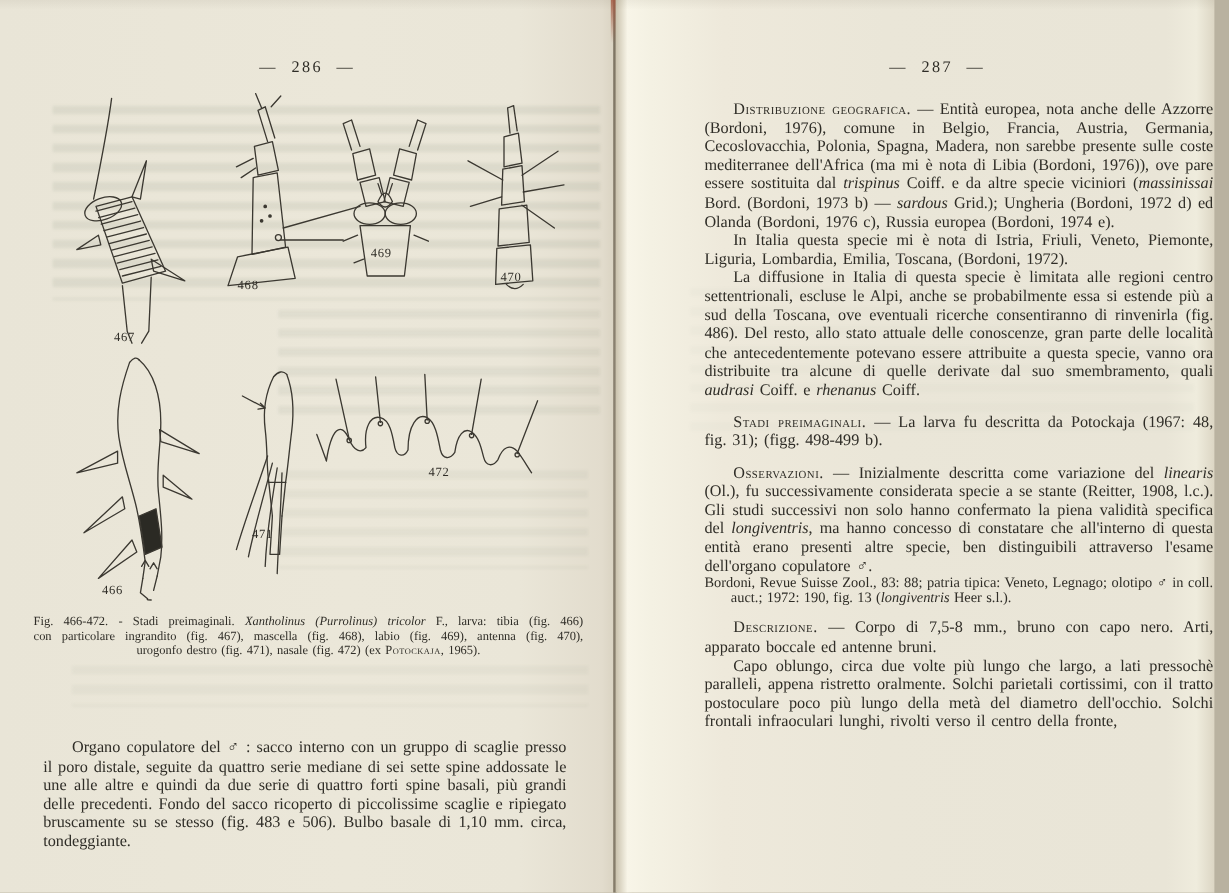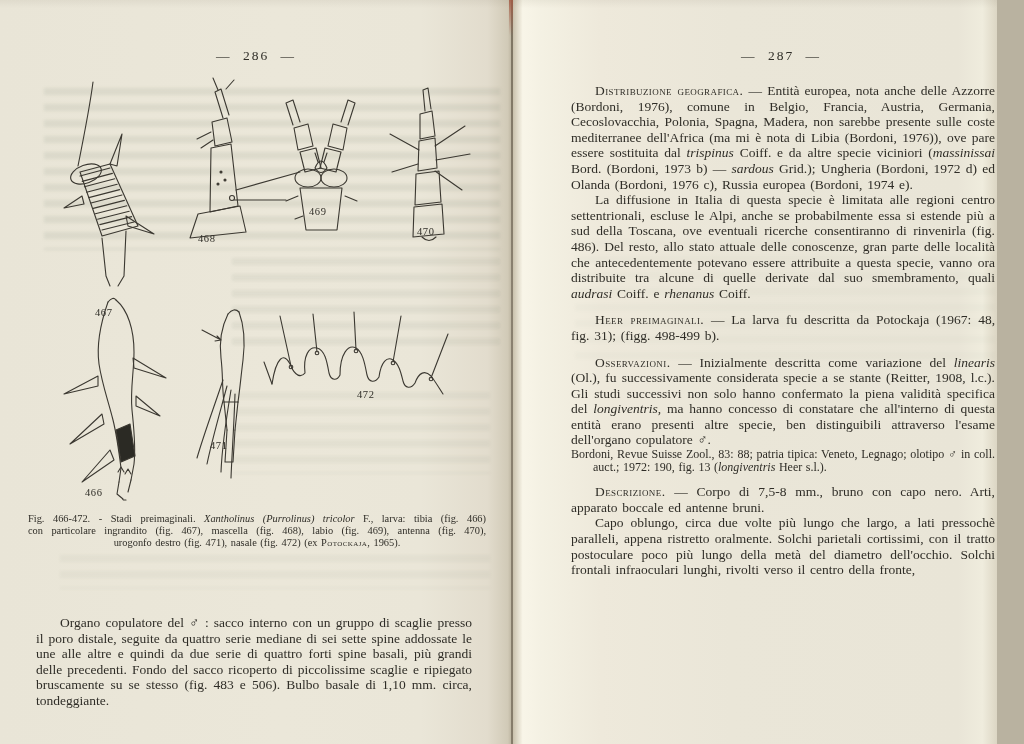--- a/index.html
+++ b/index.html
@@ -1,20 +1,20 @@
 <!DOCTYPE html>
 <html><head>
 <meta charset="utf-8">
 <style>
   html,body{margin:0;padding:0;background:#b9b2a0;}
   #book{
     position:relative;width:1024px;height:744px;overflow:hidden;
     font-family:"Liberation Serif",serif;color:#2f2d27;
   }
-  .page{position:absolute;top:0;height:744px;}
+  .page{position:absolute;top:0;height:744px;padding-left:15px;}
   #left-page{
     left:0;width:513px;
     background:linear-gradient(to right,#e9e5d7 0%,#ebe7d9 55%,#eae6d8 82%,#e2dccd 95%,#d1cab7 99%,#b4ac97 100%);
   }
   #right-page{
     left:513px;width:484px;
     background:linear-gradient(to right,#c9c1ac 0%,#f8f5e8 2%,#f4f1e3 6%,#eee9db 18%,#eae6d8 45%,#e9e5d7 92%,#efecdd 97%,#dcd6c4 100%);
   }
   .page::before{ 
     content:"";position:absolute;left:0;right:0;top:0;height:8px;
@@ -43,29 +43,29 @@
   .para{text-indent:24px;margin:0;}
   .s-n{}
   .s-i{font-style:italic;}
   .s-b{font-weight:bold;}
   .s-sc{font-variant:small-caps;letter-spacing:.4px;}
   #left-caption{position:absolute;left:28px;top:513px;width:458px;
     font-size:10.4px;line-height:11.8px;word-spacing:1px;}
   .cap-just{text-align:justify;text-align-last:justify;}
   .cap-center{text-align:center;}
   #left-body{position:absolute;left:36px;top:595px;width:436px;margin-top:20px;}
-  #right-body{position:absolute;left:58px;top:83px;width:424px;}
+  #right-body{position:absolute;left:74px;top:83px;width:424px;}
   .blk{margin:0 0 11px 0;}
   #rp-heading{text-align:center;text-indent:0;margin:17px 0 9px 0;}
   #rp-reference{font-size:12px;line-height:12.6px;text-align:justify;
     padding-left:22px;text-indent:-22px;margin:0 0 11px 0;word-spacing:.6px;}
   
   #figure-plate{position:absolute;left:18px;top:76px;}
   .fig-label{position:absolute;font-size:10.5px;letter-spacing:.6px;}
-  #lbl-467{left:95px;top:276px;margin-top:31px;}
+  #lbl-467{left:95px;top:276px;}
   #lbl-468{left:198px;top:233px;}
   #lbl-469{left:309px;top:206px;}
   #lbl-470{left:417px;top:226px;}
   #lbl-466{left:85px;top:487px;}
   #lbl-471{left:210px;top:440px;}
   #lbl-472{left:357px;top:389px;}
 </style>
 </head>
 <body>
 
@@ -187,22 +187,23 @@
   <div id="spine-line"></div>
   <div id="spine-red"></div>
 
   <div class="page" id="right-page">
     <div class="ghost" id="ghost-r1"></div>
 
     <div class="pageno" id="right-pageno">— 287 —</div>
 
     <div id="right-body" class="body-text">
       <p class="para"><span class="s-sc">Distribuzione geografica.</span><span class="s-n"> — Entità europea, nota anche delle Azzorre (Bordoni, 1976), comune in Belgio, Francia, Austria, Germania, Cecoslovacchia, Polonia, Spagna, Madera, non sarebbe presente sulle coste mediterranee dell'Africa (ma mi è nota di Libia (Bordoni, 1976)), ove pare essere sostituita dal </span><span class="s-i">trispinus</span><span class="s-n"> Coiff. e da altre specie viciniori (</span><span class="s-i">massinissai</span><span class="s-n"> Bord. (Bordoni, 1973 b) — </span><span class="s-i">sardous</span><span class="s-n"> Grid.); Ungheria (Bordoni, 1972 d) ed Olanda (Bordoni, 1976 c), Russia europea (Bordoni, 1974 e).</span></p>
+      <p class="para"><span class="s-n">In Italia questa specie mi è nota di Istria, Friuli, Veneto, Piemonte, Liguria, Lombardia, Emilia, Toscana, (Bordoni, 1972).</span></p>
       <p class="para blk"><span class="s-n">La diffusione in Italia di questa specie è limitata alle regioni centro settentrionali, escluse le Alpi, anche se probabilmente essa si estende più a sud della Toscana, ove eventuali ricerche consentiranno di rinvenirla (fig. 486). Del resto, allo stato attuale delle conoscenze, gran parte delle località che antecedentemente potevano essere attribuite a questa specie, vanno ora distribuite tra alcune di quelle derivate dal suo smembramento, quali </span><span class="s-i">audrasi</span><span class="s-n"> Coiff. e </span><span class="s-i">rhenanus</span><span class="s-n"> Coiff.</span></p>
-      <p class="para blk"><span class="s-sc">Heer preimaginali.</span><span class="s-n"> — La larva fu descritta da Potockaja (1967: 48, fig. 31); (figg. 498-499 b).</span></p>
+      <p class="para blk"><span class="s-sc">Stadi preimaginali.</span><span class="s-n"> — La larva fu descritta da Potockaja (1967: 48, fig. 31); (figg. 498-499 b).</span></p>
       <p class="para"><span class="s-sc">Osservazioni.</span><span class="s-n"> — Inizialmente descritta come variazione del </span><span class="s-i">linearis</span><span class="s-n"> (Ol.), fu successivamente considerata specie a se stante (Reitter, 1908, l.c.). Gli studi successivi non solo hanno confermato la piena validità specifica del </span><span class="s-i">longiventris</span><span class="s-n">, ma hanno concesso di constatare che all'interno di questa entità erano presenti altre specie, ben distinguibili attraverso l'esame dell'organo copulatore ♂.</span></p>
       <p id="rp-reference"><span class="s-n">Bordoni, Revue Suisse Zool., 83: 88; patria tipica: Veneto, Legnago; olotipo ♂ in coll. auct.; 1972: 190, fig. 13 (</span><span class="s-i">longiventris</span><span class="s-n"> Heer s.l.).</span></p>
       <p class="para"><span class="s-sc">Descrizione.</span><span class="s-n"> — Corpo di 7,5-8 mm., bruno con capo nero. Arti, apparato boccale ed antenne bruni.</span></p>
       <p class="para"><span class="s-n">Capo oblungo, circa due volte più lungo che largo, a lati pressochè paralleli, appena ristretto oralmente. Solchi parietali cortissimi, con il tratto postoculare poco più lungo della metà del diametro dell'occhio. Solchi frontali infraoculari lunghi, rivolti verso il centro della fronte,</span></p>
     </div>
   </div>
 
 </div>
 
 </body></html>

